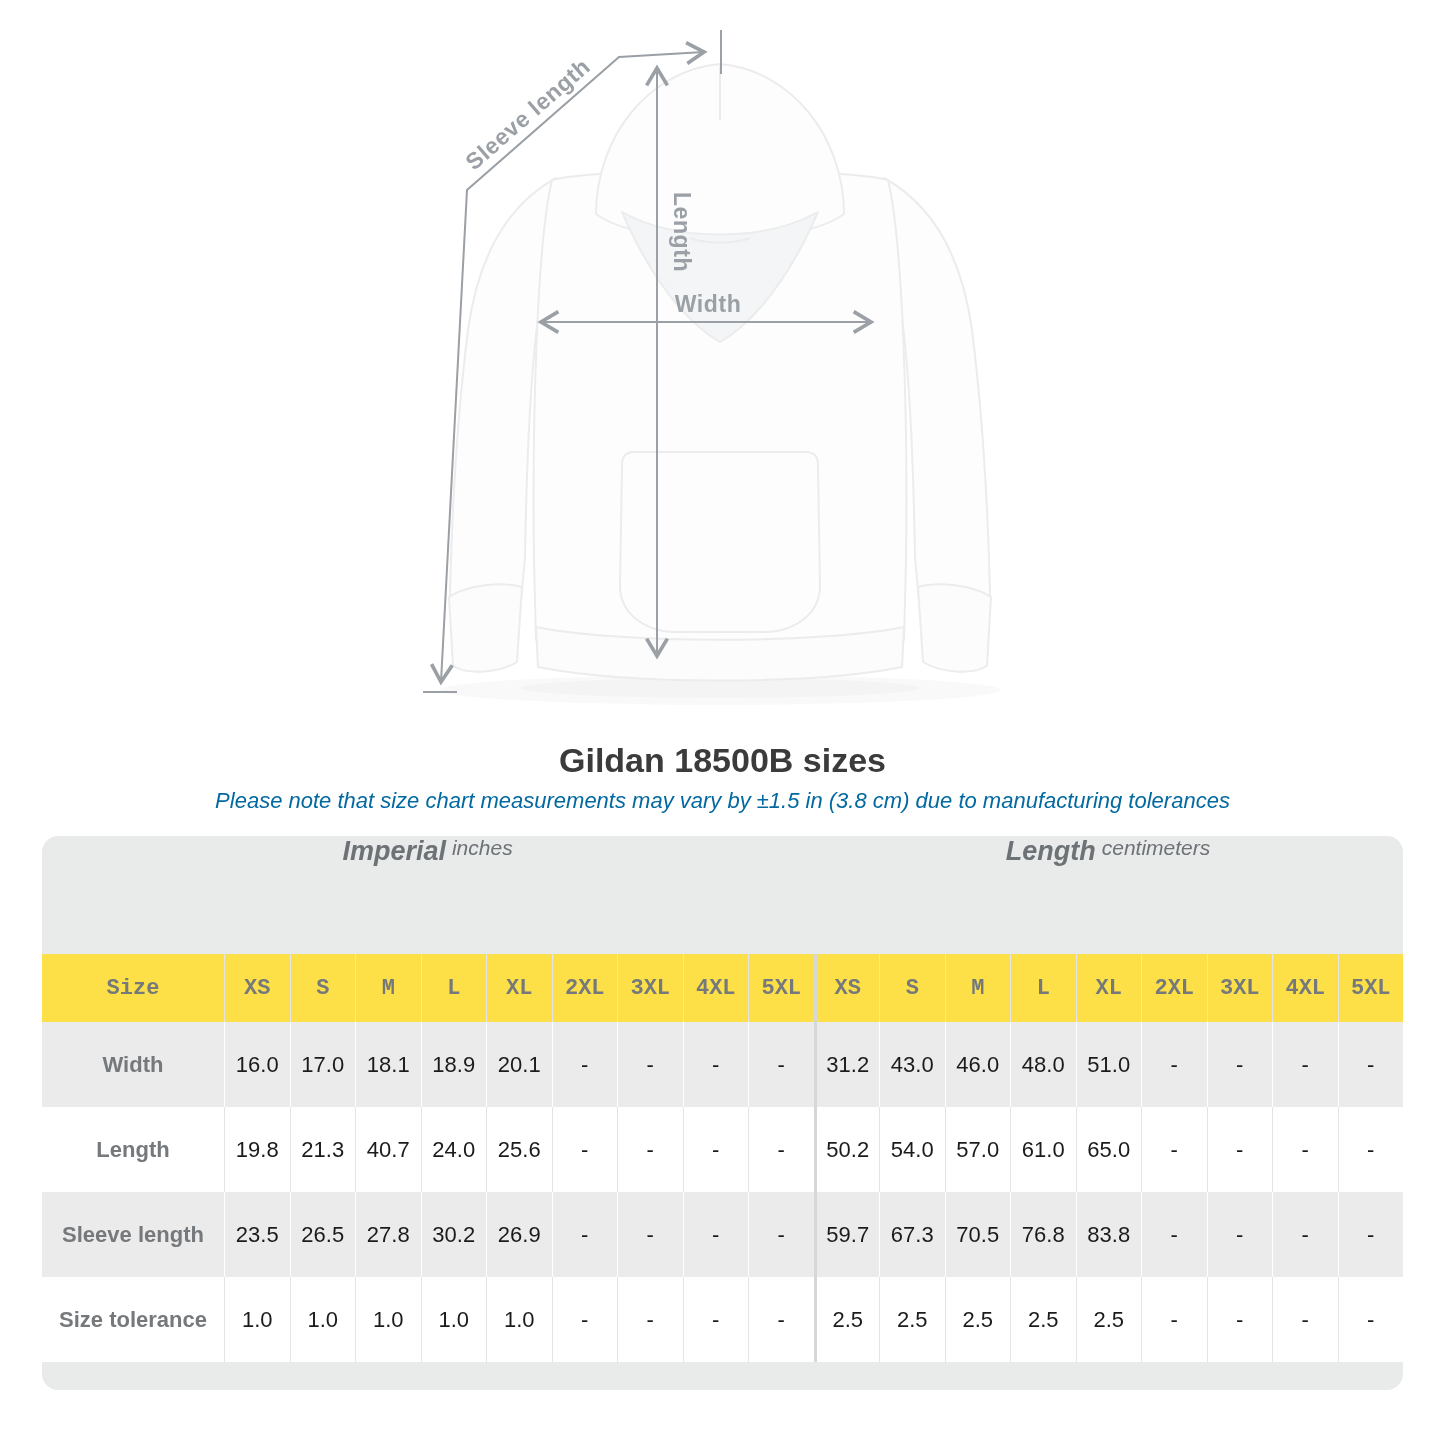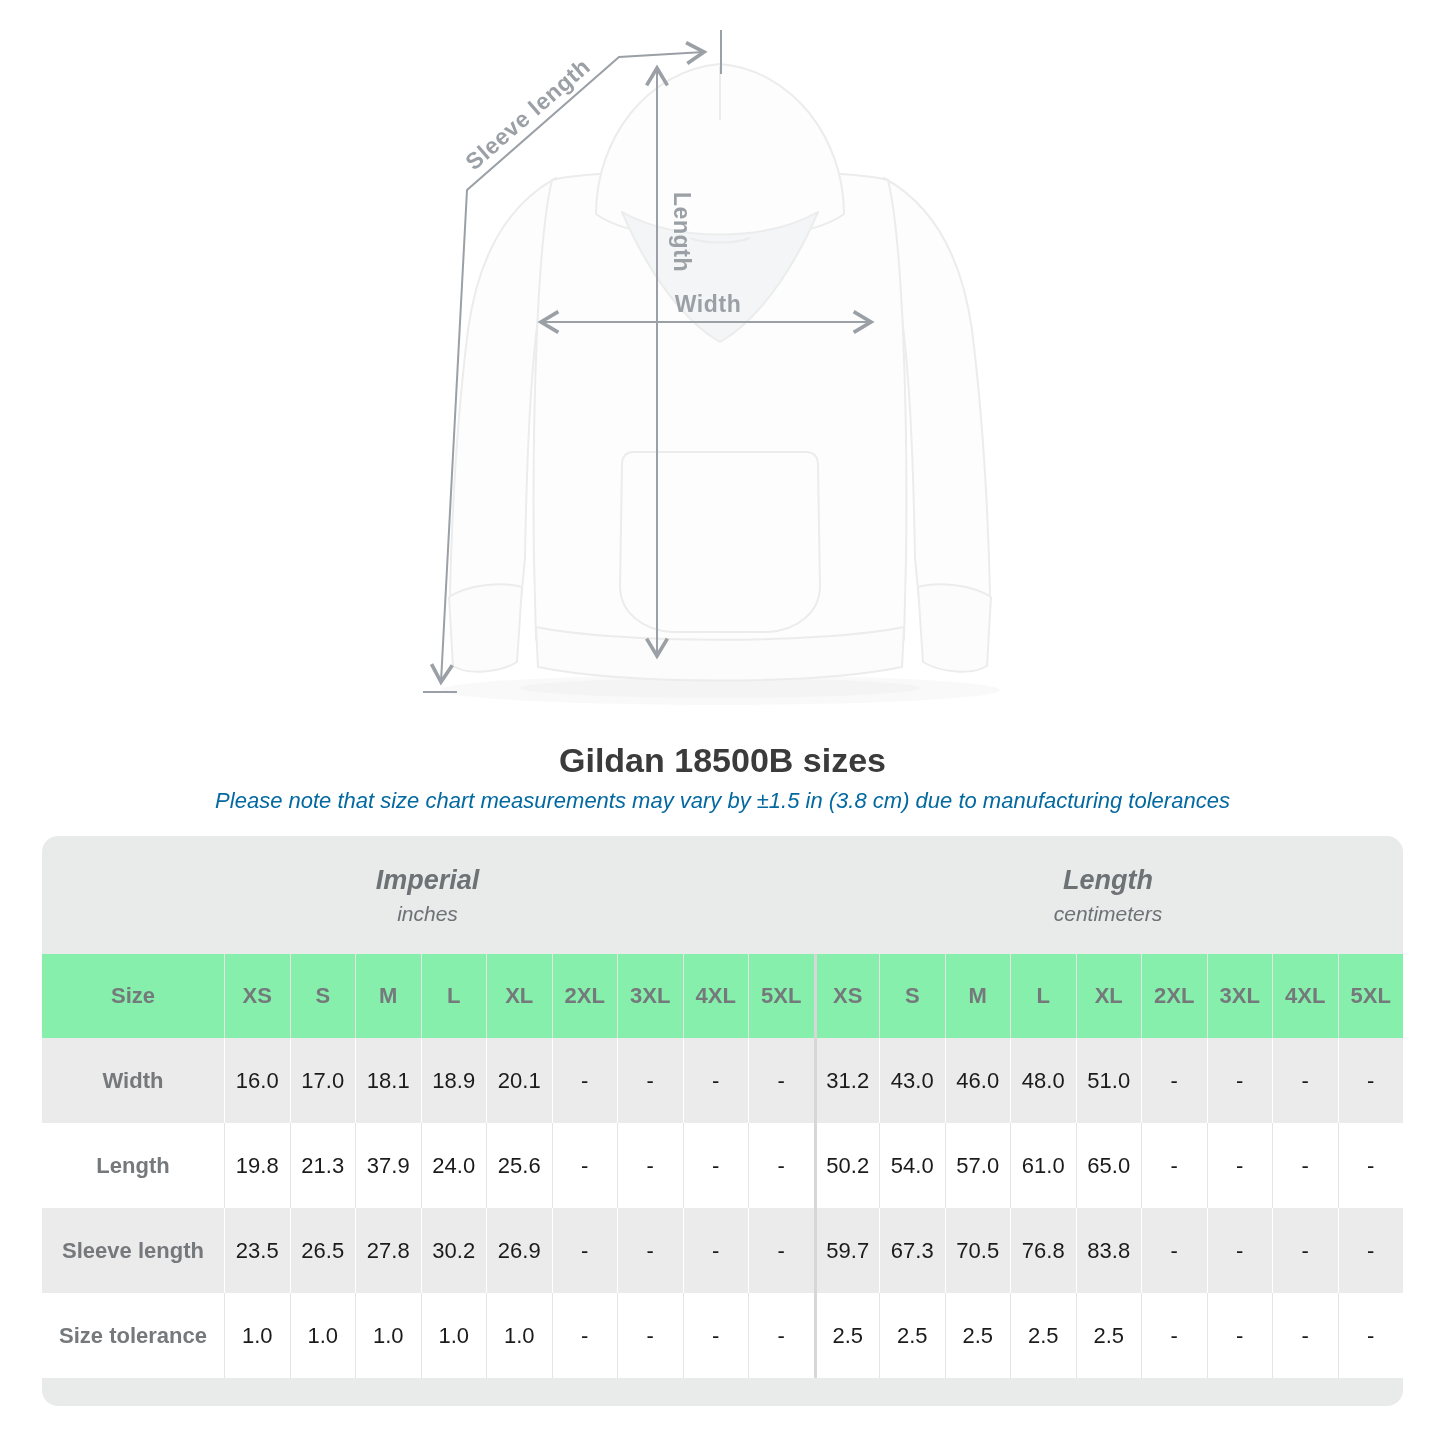--- a/index.html
+++ b/index.html
@@ -24,26 +24,26 @@
     margin:8px 0 0 0;font-size:22px;line-height:26px;color:#0369a1;font-style:italic;font-weight:normal;
   }
 
   
   .panel{
     width:1361px;margin:22px auto 0 auto;border-radius:16px;overflow:hidden;background:#ffffff;
   }
   .group-header{
     display:grid;grid-template-columns:771px 590px;height:118px;background:#e9eaea;
   }
-  .group{display:flex;flex-direction:column;align-items:center;justify-content:center;gap:6px;}
+  .group{display:flex;flex-direction:row;justify-content:center;gap:6px;}
   .group-name{font-size:27px;font-weight:bold;font-style:italic;color:#6d7276;}
   .group-unit{font-size:21px;font-style:italic;color:#6d7276;}
 
   .grid-row{display:grid;grid-template-columns:182px repeat(18,1fr);}
-  .size-row{height:84px;background:#86efac;--sep:#e4e4e4;}
+  .size-row{height:68px;background:#fde047;font-family:Liberation Mono, monospace;--sep:#e4e4e4;}
   .row{height:85px;}
   .row.gray{background:#ebebeb;--sep:#ffffff;}
   .row.white{background:#ffffff;--sep:#e4e4e4;}
 
   .cell{
     display:flex;align-items:center;justify-content:center;
     border-left:1px solid var(--sep);
     font-size:22px;color:#1b1b1b;
   }
   .cell.label{border-left:none;font-weight:bold;color:#75797c;}
@@ -178,21 +178,21 @@
           <div class="cell val">51.0</div>
           <div class="cell val">-</div>
           <div class="cell val">-</div>
           <div class="cell val">-</div>
           <div class="cell val">-</div>
         </div>
         <div class="grid-row row white">
           <div class="cell label">Length</div>
           <div class="cell val">19.8</div>
           <div class="cell val">21.3</div>
-          <div class="cell val">37.9</div>
+          <div class="cell val">40.7</div>
           <div class="cell val">24.0</div>
           <div class="cell val">25.6</div>
           <div class="cell val">-</div>
           <div class="cell val">-</div>
           <div class="cell val">-</div>
           <div class="cell val">-</div>
           <div class="cell val metric-start">50.2</div>
           <div class="cell val">54.0</div>
           <div class="cell val">57.0</div>
           <div class="cell val">61.0</div>

